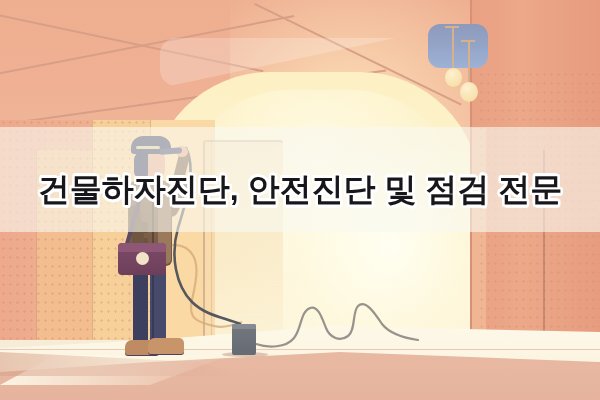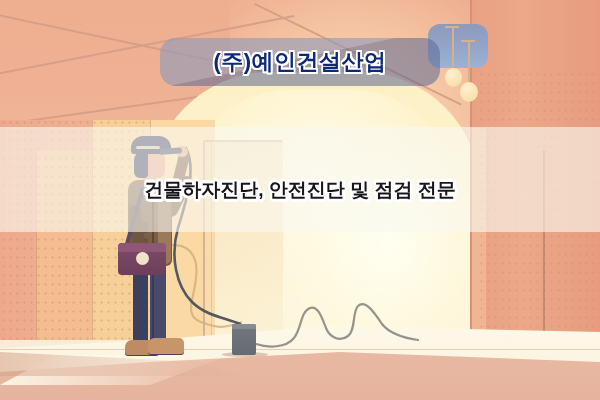--- a/index.html
+++ b/index.html
@@ -239,21 +239,21 @@
       -1.6px 0 0 #fff, 1.6px 0 0 #fff,
        0 -1.6px 0 #fff, 0 1.6px 0 #fff;
   }
 
   
   .headline{
     left:0;top:165px;width:600px;height:50px;
     display:flex;align-items:center;justify-content:center;
   }
   .headline-text{
-    font-size:19px;font-weight:bold;letter-spacing:0px;
+    font-size:32px;font-weight:bold;letter-spacing:0px;
     color:#17171b;
     text-shadow:
       -2.2px -2.2px 0 #fff, 2.2px -2.2px 0 #fff,
       -2.2px  2.2px 0 #fff, 2.2px  2.2px 0 #fff,
       -2.6px 0 0 #fff, 2.6px 0 0 #fff,
        0 -2.6px 0 #fff, 0 2.6px 0 #fff,
       -1.4px -2.6px 0 #fff, 1.4px 2.6px 0 #fff;
     white-space:nowrap;
   }
 </style>
@@ -349,22 +349,19 @@
   <div class="layer w w-bag-knob"></div>
 
   <div class="layer w w-head"></div>
   <div class="layer w w-hair"></div>
   <div class="layer w w-cap"></div>
   <div class="layer w w-cap-band"></div>
   <div class="layer w w-cap-brim"></div>
 
   <div class="layer band"></div>
 
-  <div class="layer badge">
-    <span class="badge-text">(주)예인건설산업</span>
-  </div>
   <div class="layer badge-sheen"></div>
 
   <div class="layer headline">
     <span class="headline-text">건물하자진단, 안전진단 및 점검 전문</span>
   </div>
 
 </div>
 
 </body></html>

